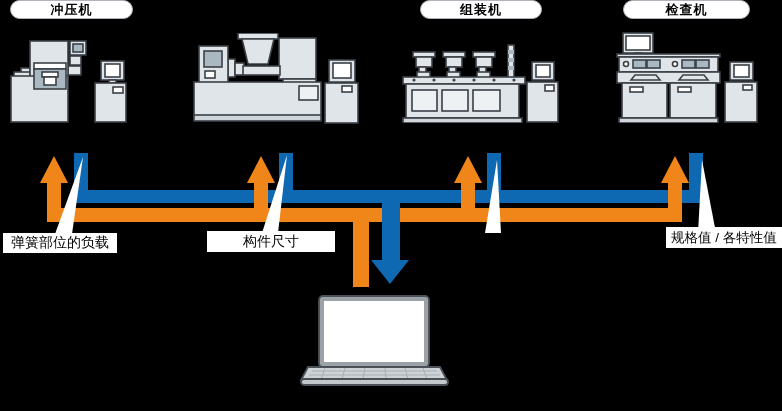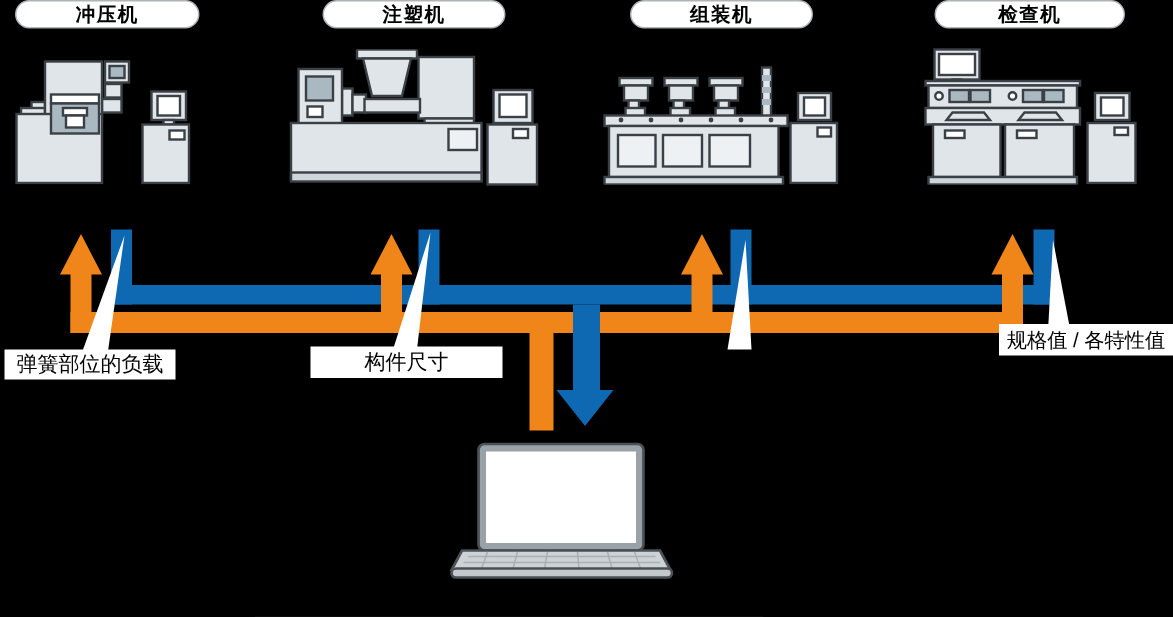--- a/index.html
+++ b/index.html
@@ -44,36 +44,33 @@
     color:var(--label-text);
     font-size:14px;font-weight:normal;
     display:flex;align-items:center;justify-content:center;
     white-space:nowrap;
     box-sizing:border-box;
     z-index:30;
   }
   .co1{left:3px;top:233px;width:114px;height:20px;}
   .co2{left:207px;top:231px;width:128px;height:21px;}
   .co3{left:445px;top:231px;width:147px;height:21px;}
-  .co4{left:666px;top:216px;width:116px;height:21px;font-size:13.5px;}
+  .co4{left:666px;top:227px;width:116px;height:21px;font-size:13.5px;}
   svg{display:block;}
   .machine{z-index:5;}
   .flow{z-index:20;}
   .hub{z-index:10;}
 </style>
 </head>
 <body>
 
 <div class="canvas">
 
   <div class="pill pill1">
     <span>冲压机</span>
-  </div>
-  <div class="pill pill2">
-    <span>注塑机</span>
   </div>
   <div class="pill pill3">
     <span>组装机</span>
   </div>
   <div class="pill pill4">
     <span>检查机</span>
   </div>
 
   <svg class="abs machine" style="left:8px;top:38px" width="125" height="85" viewBox="0 0 125 85">
     <g stroke="var(--machine-stroke)" stroke-width="1.6" fill="var(--machine-fill)">

